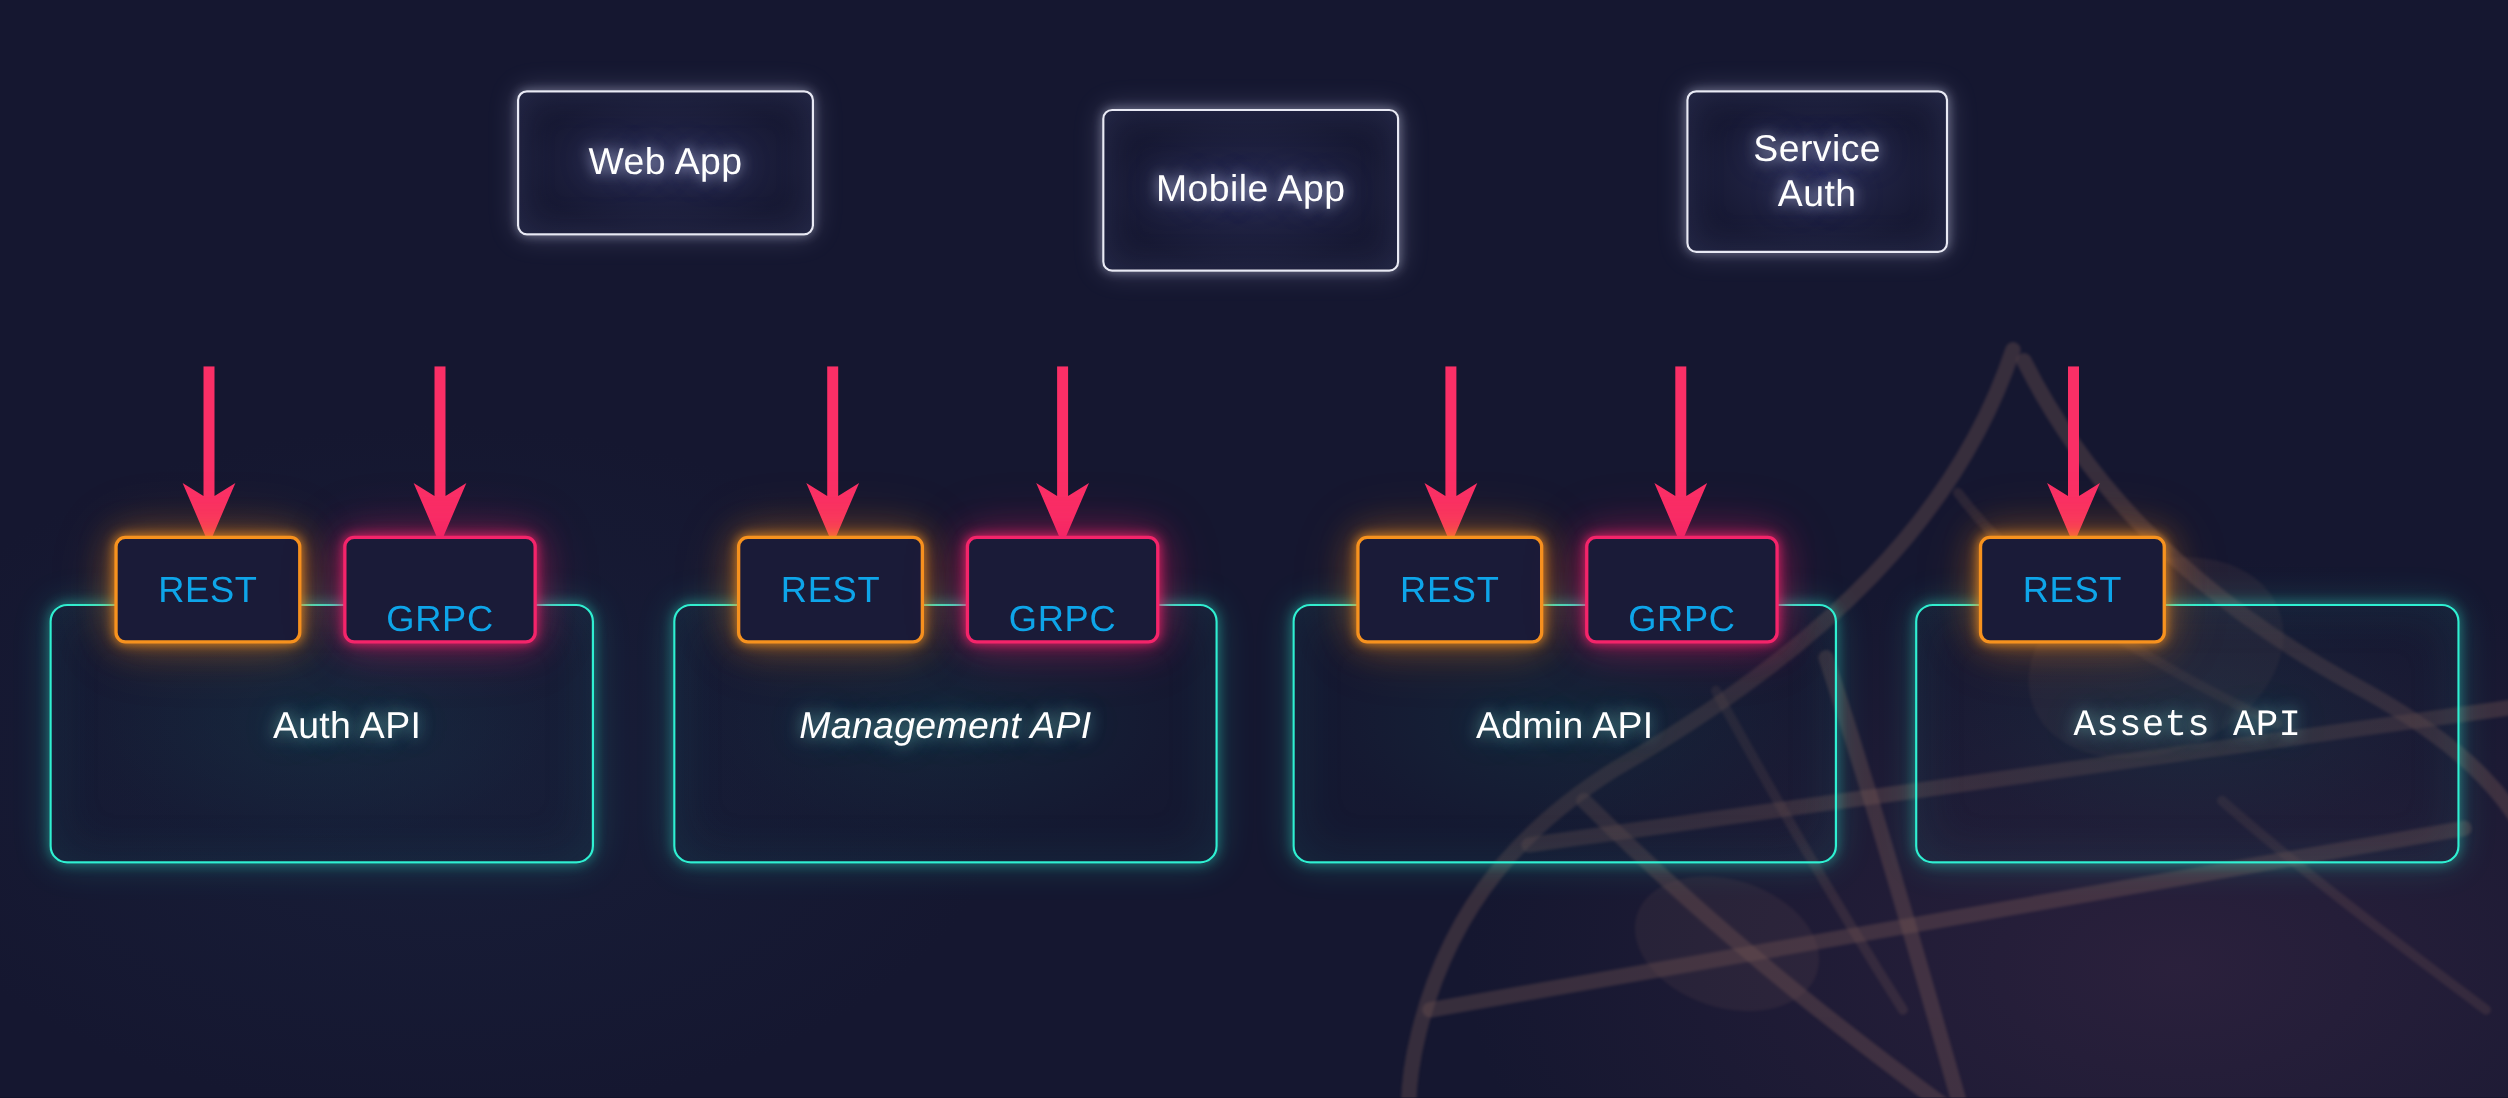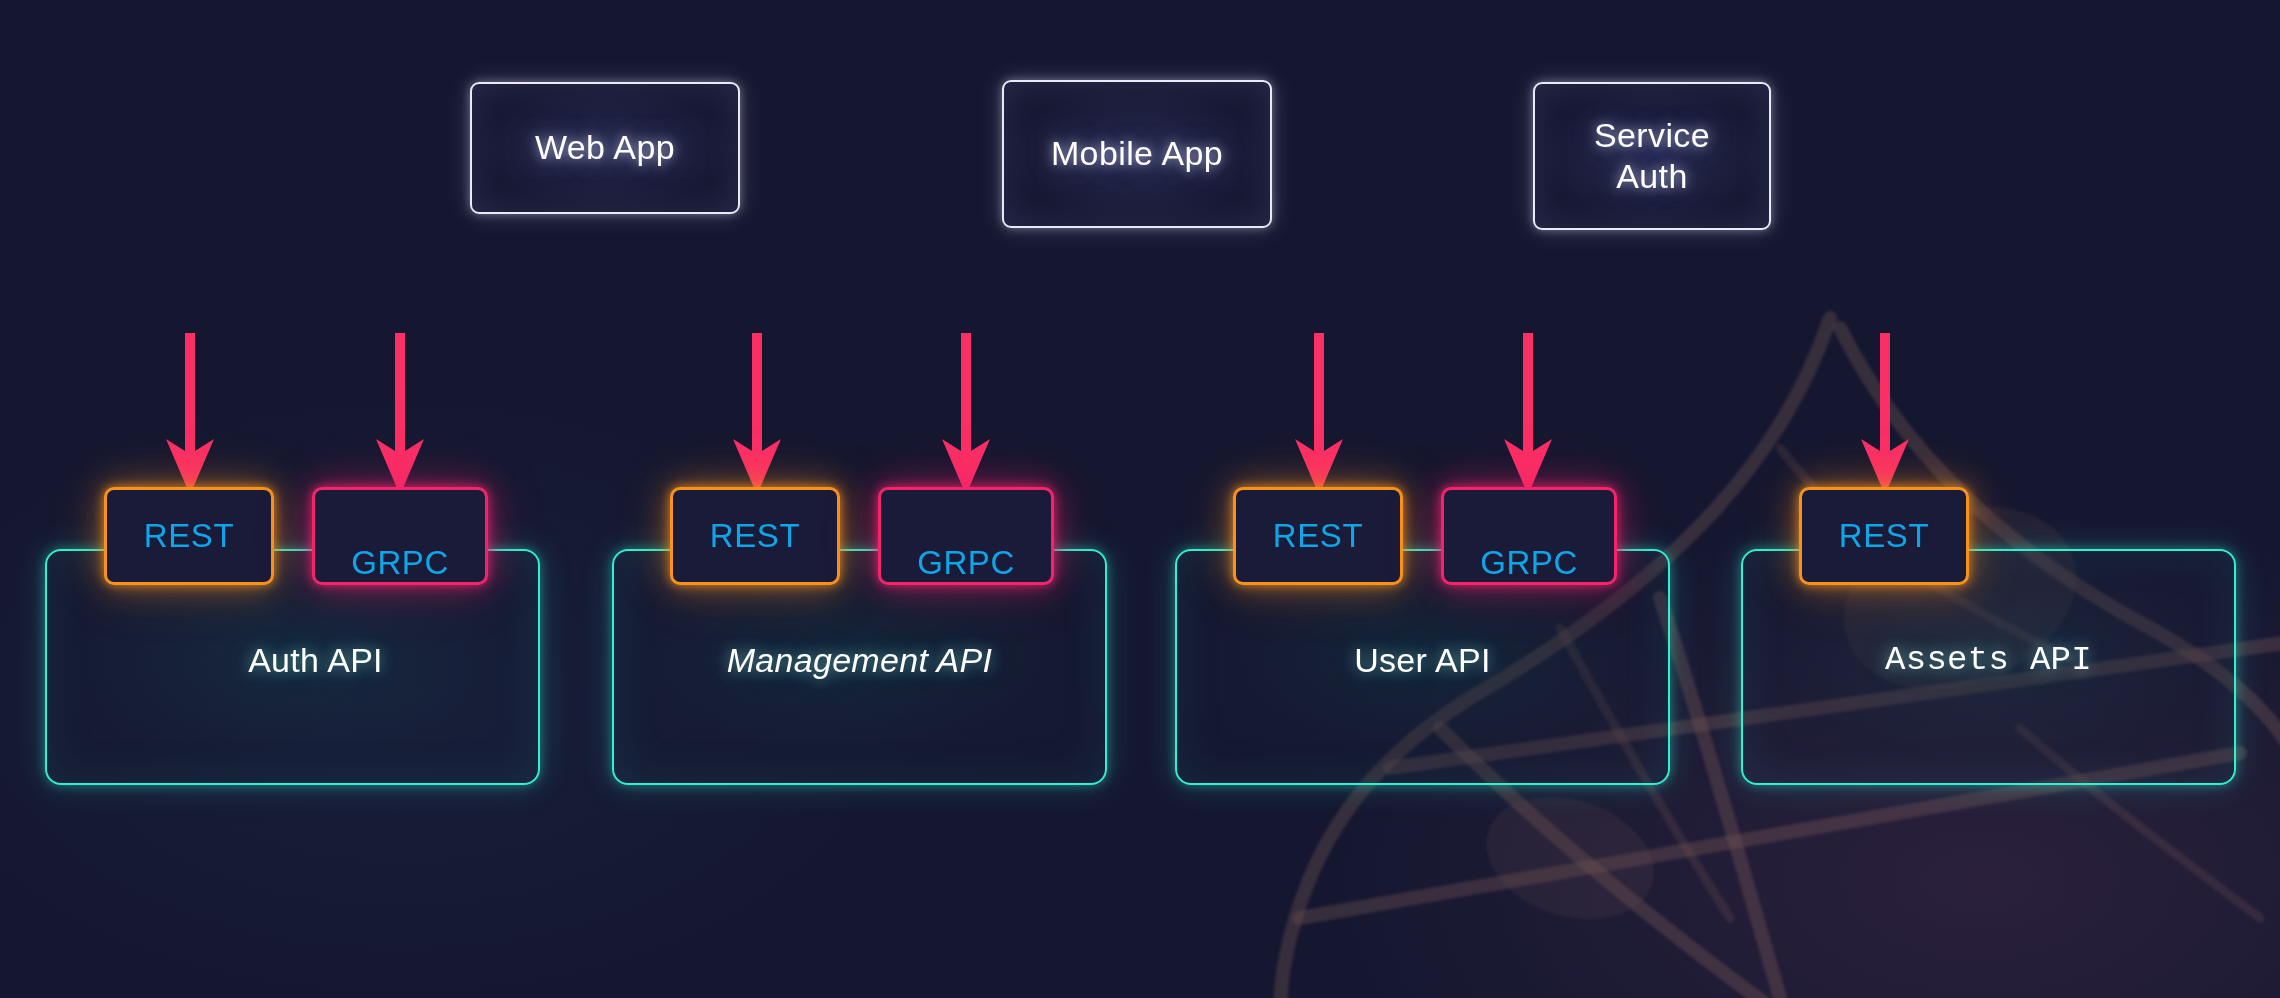--- a/index.html
+++ b/index.html
@@ -143,21 +143,21 @@
     <g fill="#c08a6e" fill-opacity="0.17">
       <ellipse cx="820" cy="300" rx="120" ry="86" transform="rotate(-22 820 300)"></ellipse>
       <ellipse cx="430" cy="560" rx="86" ry="58" transform="rotate(18 430 560)"></ellipse>
     </g>
   </svg>
 
   <div class="client-box" style="left:470px; top:82px; width:270px; height:132px;">
     <span>Web App</span>
   </div>
 
-  <div class="client-box" style="left:1002px; top:80px; width:270px; height:148px;">
+  <div class="client-box" style="left:1002px; top:99px; width:270px; height:148px;">
     <span>Mobile App</span>
   </div>
 
   <div class="client-box" style="left:1533px; top:82px; width:238px; height:148px;align-items:center;">
     <span>
       <span>Service</span><br>
       <span>Auth</span>
     </span>
   </div>
 
@@ -200,21 +200,21 @@
     <div class="api-label" style="top:90px;">Management API</div>
   </div>
   <div class="proto-box rest" style="left:670px; top:487px; width:170px; height:98px;">
     <span>REST</span>
   </div>
   <div class="proto-box grpc" style="left:878px; top:487px; width:176px; height:98px;">
     <span>GRPC</span>
   </div>
 
   <div class="api-container" style="left:1175px; top:549px; width:495px; height:236px;">
-    <div class="api-label" style="top:90px;">User API</div>
+    <div class="api-label" style="top:90px;">Admin API</div>
   </div>
   <div class="proto-box rest" style="left:1233px; top:487px; width:170px; height:98px;">
     <span>REST</span>
   </div>
   <div class="proto-box grpc" style="left:1441px; top:487px; width:176px; height:98px;">
     <span>GRPC</span>
   </div>
 
   <div class="api-container" style="left:1741px; top:549px; width:495px; height:236px;font-family:Liberation Mono, monospace;">
     <div class="api-label" style="top:90px;">Assets API</div>

